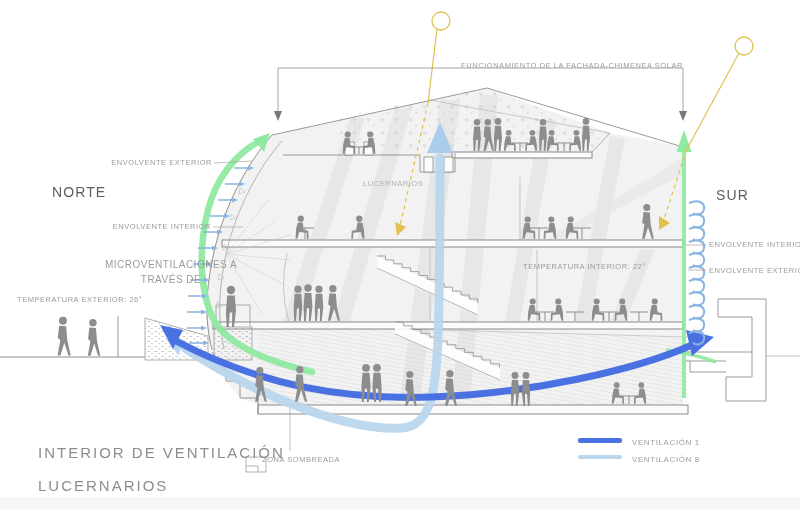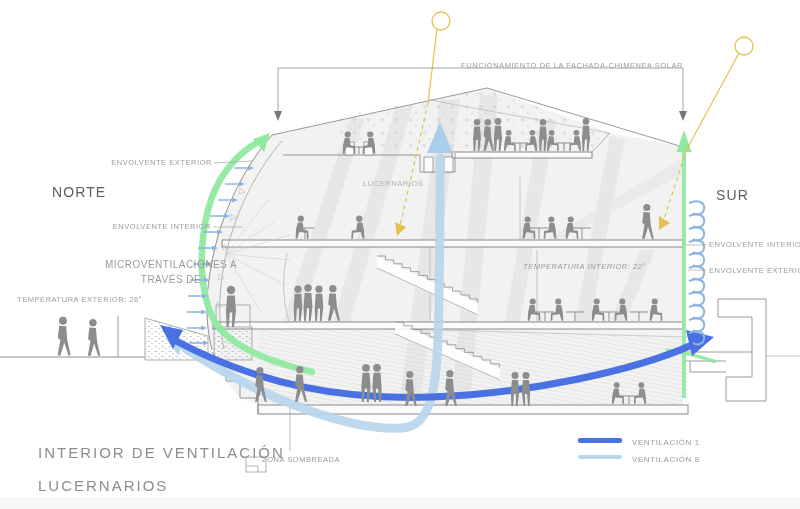--- a/index.html
+++ b/index.html
@@ -323,21 +323,21 @@
 <div class="lbl right-align" style="left:91px;top:222px;width:120px;">ENVOLVENTE INTERIOR</div>
 
 <div id="micro-label">
   <div>MICROVENTILACIONES A TRAVÉS DE</div>
 </div>
 
 <div class="lbl" style="left:17px;top:295px;">TEMPERATURA EXTERIOR: 26°</div>
 
 <div class="lbl light" style="left:363px;top:179px;text-align:right;">LUCERNARIOS</div>
 
-<div class="lbl" style="left:523px;top:262px;font-style:italic;">TEMPERATURA INTERIOR: 22°</div>
+<div class="lbl" style="left:523px;top:262px;">TEMPERATURA INTERIOR: 22°</div>
 
 <div class="lbl" style="left:709px;top:240px;">ENVOLVENTE INTERIOR</div>
 <div class="lbl" style="left:709px;top:266px;">ENVOLVENTE EXTERIOR</div>
 
 <div class="lbl" style="left:262px;top:455px;">ZONA SOMBREADA</div>
 
 <div class="title-line" style="left:38px;top:444px;">INTERIOR DE VENTILACIÓN</div>
 <div class="title-line" style="left:38px;top:477px;">LUCERNARIOS</div>
 
 <div id="legend">

